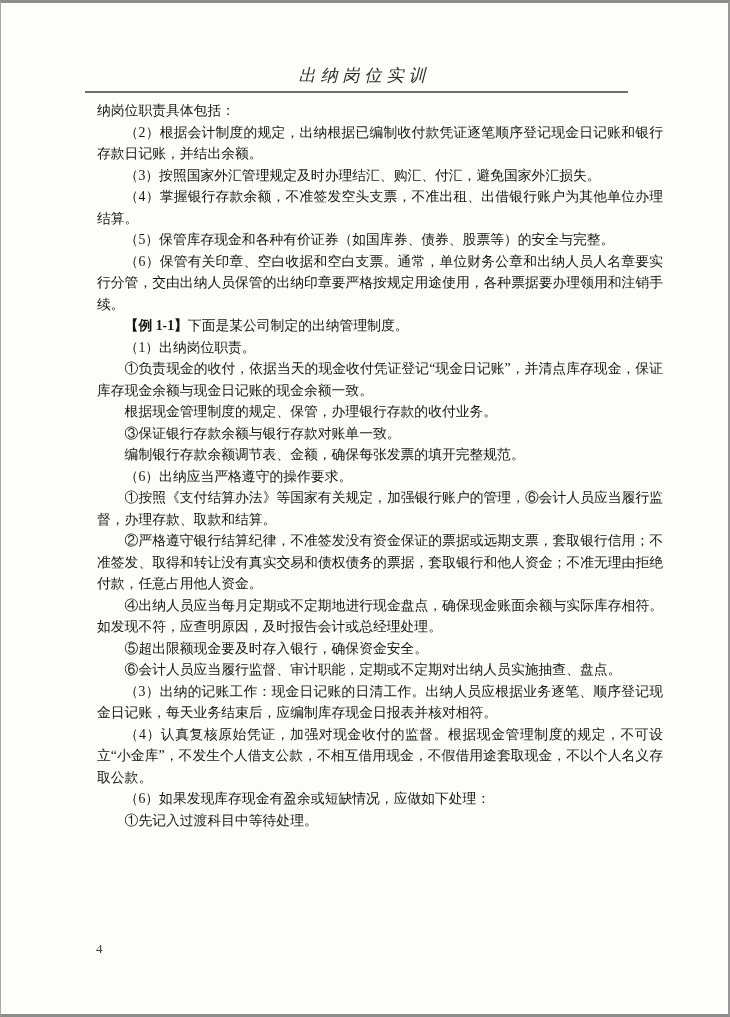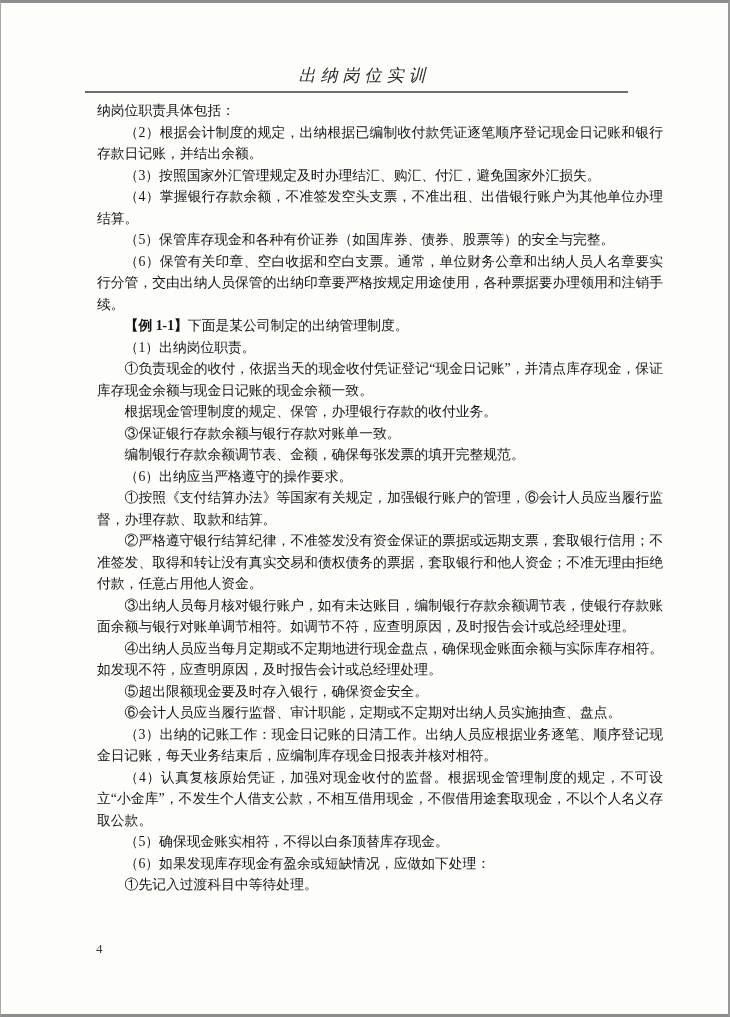--- a/index.html
+++ b/index.html
@@ -93,33 +93,31 @@
   <p class="para"><span class="para-text">③保证银行存款余额与银行存款对账单一致。</span></p>
 
   <p class="para"><span class="para-text">编制银行存款余额调节表、金额，确保每张发票的填开完整规范。</span></p>
 
   <p class="para"><span class="para-text">（6）出纳应当严格遵守的操作要求。</span></p>
 
   <p class="para"><span class="para-text">①按照《支付结算办法》等国家有关规定，加强银行账户的管理，⑥会计人员应当履行监督，办理存款、取款和结算。</span></p>
 
   <p class="para"><span class="para-text">②严格遵守银行结算纪律，不准签发没有资金保证的票据或远期支票，套取银行信用；不准签发、取得和转让没有真实交易和债权债务的票据，套取银行和他人资金；不准无理由拒绝付款，任意占用他人资金。</span></p>
 
-  <p class="para"><span class="para-text">③出纳人员每月核对银行账户，如有未达账目，编制银行存款余额调节表，使银行存款账面余额与银行对账单调节相符。如调节不符，应查明原因，及时报告会计或总经理处理。</span></p>
 
   <p class="para"><span class="para-text">④出纳人员应当每月定期或不定期地进行现金盘点，确保现金账面余额与实际库存相符。如发现不符，应查明原因，及时报告会计或总经理处理。</span></p>
 
   <p class="para"><span class="para-text">⑤超出限额现金要及时存入银行，确保资金安全。</span></p>
 
   <p class="para"><span class="para-text">⑥会计人员应当履行监督、审计职能，定期或不定期对出纳人员实施抽查、盘点。</span></p>
 
   <p class="para"><span class="para-text">（3）出纳的记账工作：现金日记账的日清工作。出纳人员应根据业务逐笔、顺序登记现金日记账，每天业务结束后，应编制库存现金日报表并核对相符。</span></p>
 
   <p class="para"><span class="para-text">（4）认真复核原始凭证，加强对现金收付的监督。根据现金管理制度的规定，不可设立“小金库”，不发生个人借支公款，不相互借用现金，不假借用途套取现金，不以个人名义存取公款。</span></p>
 
-  <p class="para"><span class="para-text">（5）确保现金账实相符，不得以白条顶替库存现金。</span></p>
 
   <p class="para"><span class="para-text">（6）如果发现库存现金有盈余或短缺情况，应做如下处理：</span></p>
 
   <p class="para"><span class="para-text">①先记入过渡科目中等待处理。</span></p>
 </div>
 
   <div class="page-number">4</div>
 </div>
 
 </body></html>

